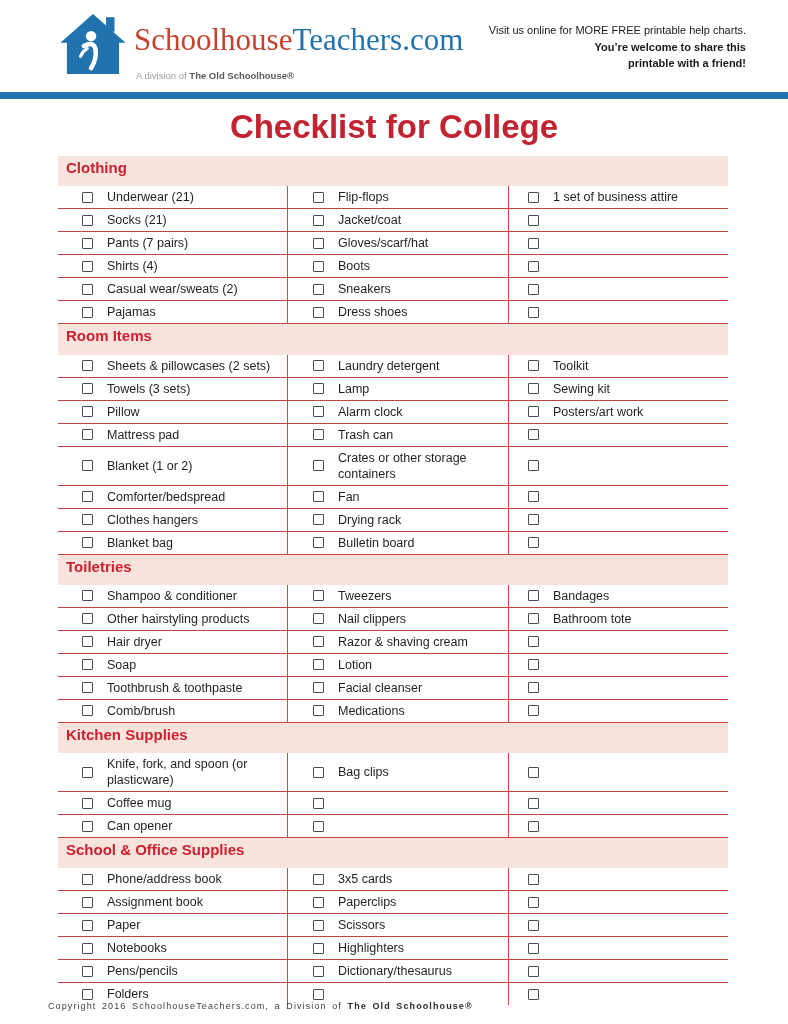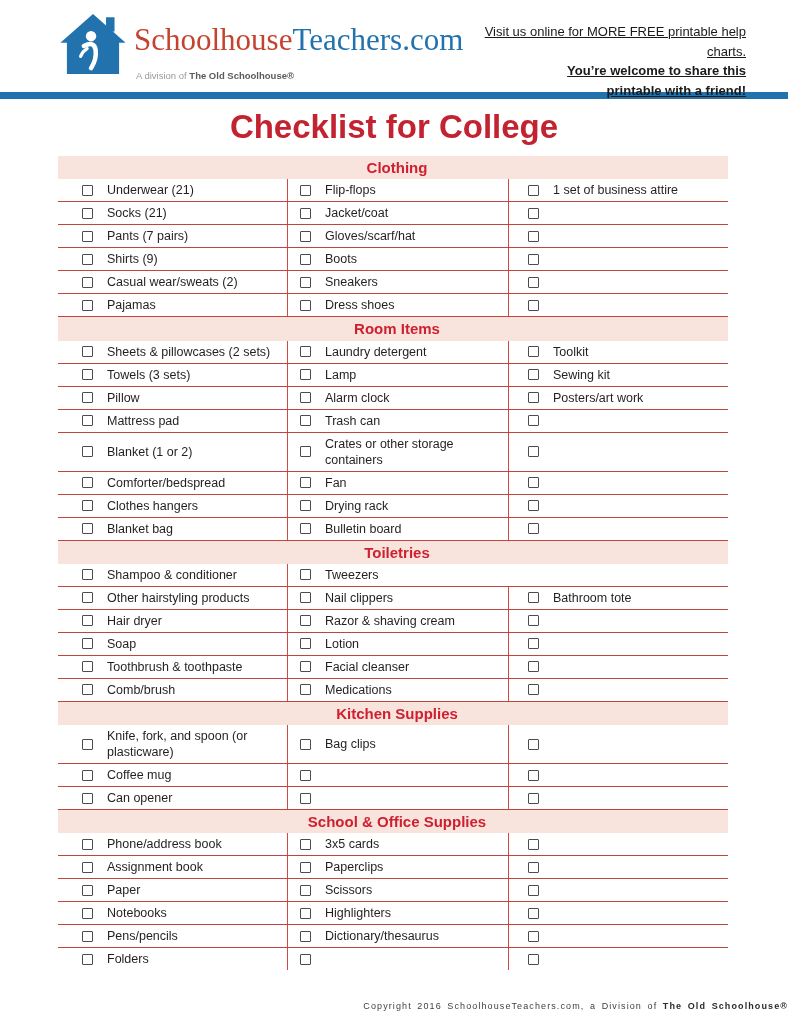--- a/index.html
+++ b/index.html
@@ -11,45 +11,45 @@
   .header { display:flex; justify-content:space-between; align-items:flex-start;
             padding:14px 42px 0 60px; height:92px; }
   .logo { display:flex; align-items:flex-start; gap:8px; }
   .logo-house { width:66px; height:60px; flex-shrink:0; }
   .logo-textwrap { padding-top:10px; }
   .brand { font-family:"Liberation Serif", serif; font-size:31px; line-height:1; white-space:nowrap; }
   .brand-red { color:#c5432e; }
   .brand-blue { color:#2272ae; }
   .tagline { font-size:9.5px; color:#9b9b9b; margin-top:15px; padding-left:2px; }
   .tagline b { color:#5b5b5b; }
-  .note { text-align:right; font-size:13px; line-height:1.5; padding-top:8px; color:#1a1a1a;text-decoration:underline; }
+  .note { text-align:right; font-size:11px; line-height:1.5; padding-top:8px; color:#1a1a1a; }
   .note .bold { font-weight:bold; }
 
   .blue-bar { height:7px; background:#2272ae; width:100%; }
 
   .page-title { text-align:center; font-size:33px; font-weight:700; color:#c32330;
                 margin-top:9px; letter-spacing:0; }
 
   
   .checklist { margin:10px 0 0 58px; width:670px; }
   .section-title { background:#f8e4dc; color:#cf2030; font-weight:700; font-size:15px;
-                   line-height:1.15; padding:3px 0 3px 8px; min-height:22px;text-align:center; }
+                   line-height:1.15; padding:3px 0 10px 8px; min-height:22px; }
   .row { display:flex; border-bottom:1px solid #bf453e; min-height:22px; align-items:stretch; }
   .section:last-child .row:last-child { border-bottom:none; }
   .cell { display:flex; align-items:center; padding:3px 4px 3px 0; }
   .c1 { width:229px; padding-left:24px; }
-  .c2 { width:221px; border-left:1px solid #cf4a42; padding-left:12px; }
+  .c2 { width:221px; border-left:1px solid #cf4a42; padding-left:25px; }
   .c3 { flex:1; border-left:1px solid #cf4a42; padding-left:19px; }
   .box { width:11px; height:11px; border:1.5px solid #4c4c4e; border-radius:1px;
          flex-shrink:0; margin-right:14px; background:#fff; align-self:center; }
   .lbl { font-size:12.5px; line-height:1.28; padding-right:4px; }
 
   
-  .footer { position:absolute; left:0; bottom:13px; width:100%; text-align:right;
-            font-size:9px; letter-spacing:1.1px; word-spacing:2px; color:#3f3f3f; }
+  .footer { position:absolute; left:0; bottom:13px; width:100%; text-align:left;
+            font-size:9px; letter-spacing:1.1px; word-spacing:2px; color:#3f3f3f;padding-left:48px; }
   .footer b { color:#2b2b2b; }
 </style>
 </head>
 <body>
 
 <div class="page">
 
   <div class="header">
     <div class="logo">
       <svg class="logo-house" viewBox="0 0 100 92" xmlns="http://www.w3.org/2000/svg">
@@ -125,21 +125,21 @@
             <span class="lbl">Gloves/scarf/hat</span>
           </div>
           <div class="cell c3">
             <span class="box"></span>
             <span class="lbl"></span>
           </div>
         </div>
         <div class="row">
           <div class="cell c1">
             <span class="box"></span>
-            <span class="lbl">Shirts (9)</span>
+            <span class="lbl">Shirts (4)</span>
           </div>
           <div class="cell c2">
             <span class="box"></span>
             <span class="lbl">Boots</span>
           </div>
           <div class="cell c3">
             <span class="box"></span>
             <span class="lbl"></span>
           </div>
         </div>
@@ -291,20 +291,24 @@
         <div class="section-title">Toiletries</div>
         <div class="row">
           <div class="cell c1">
             <span class="box"></span>
             <span class="lbl">Shampoo &amp; conditioner</span>
           </div>
           <div class="cell c2">
             <span class="box"></span>
             <span class="lbl">Tweezers</span>
           </div>
+          <div class="cell c3">
+            <span class="box"></span>
+            <span class="lbl">Bandages</span>
+          </div>
         </div>
         <div class="row">
           <div class="cell c1">
             <span class="box"></span>
             <span class="lbl">Other hairstyling products</span>
           </div>
           <div class="cell c2">
             <span class="box"></span>
             <span class="lbl">Nail clippers</span>
           </div>

